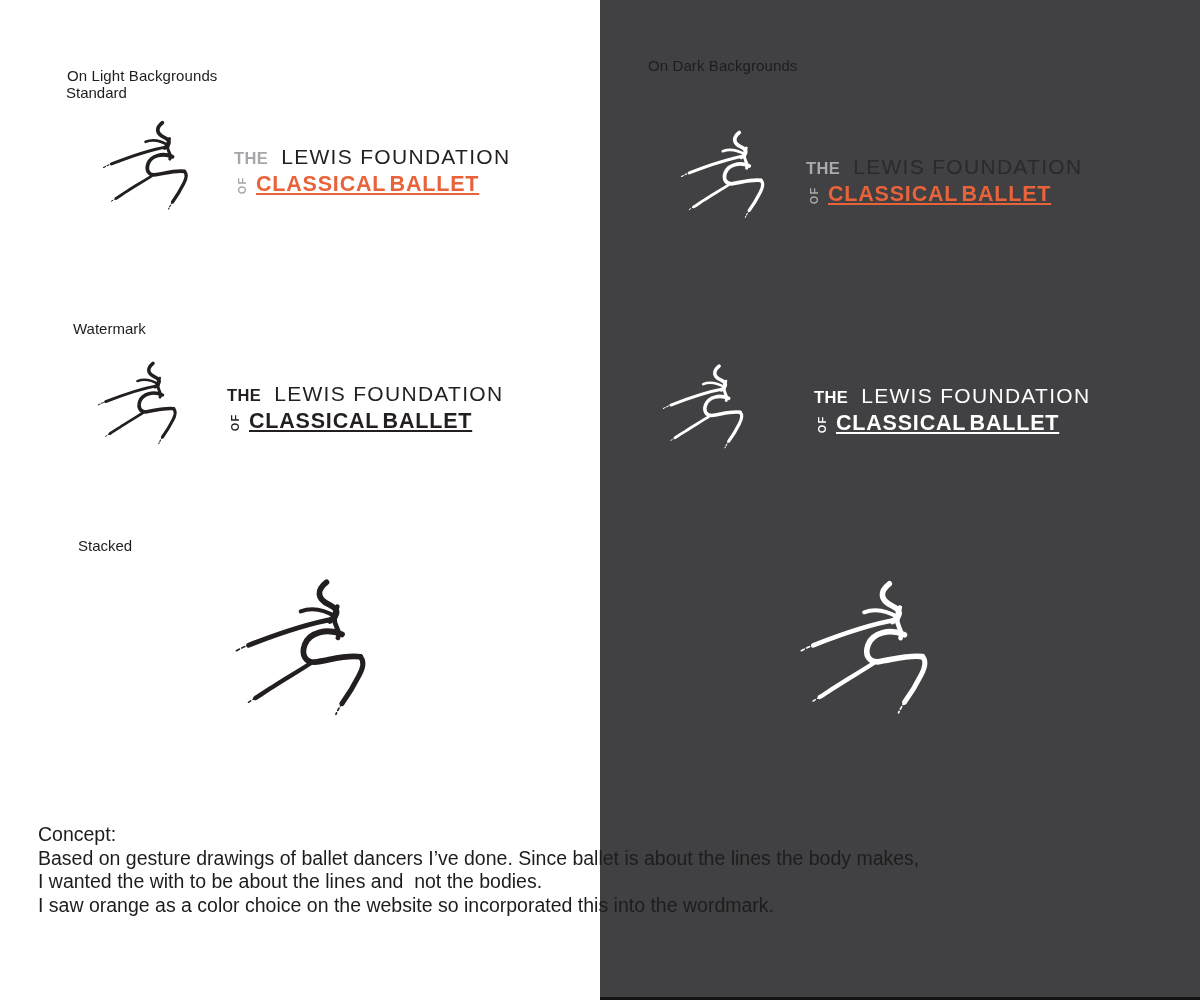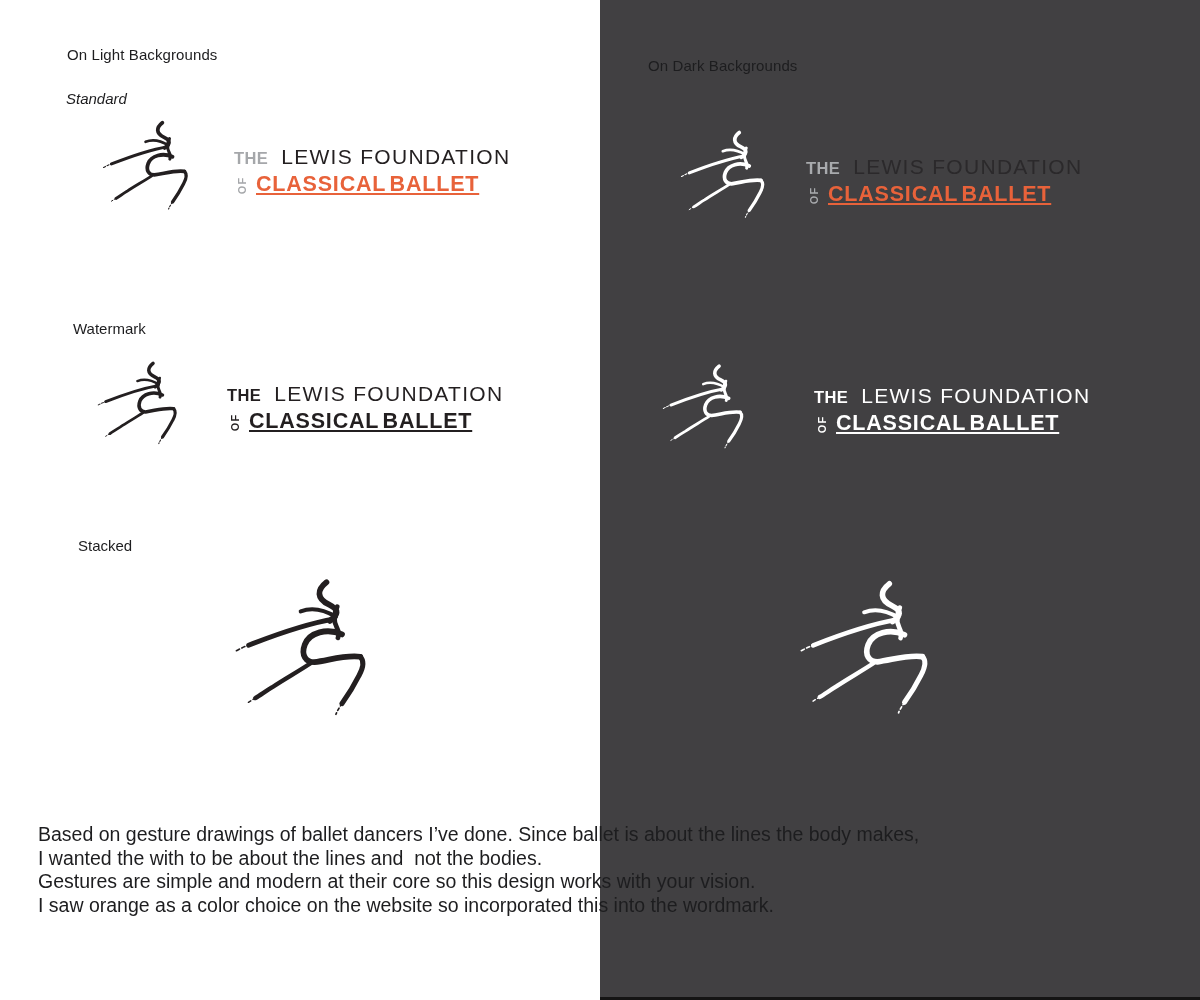--- a/index.html
+++ b/index.html
@@ -106,23 +106,23 @@
         <path stroke-width="7" d="M157,56 C152,66 151,76 156,86 C159,92 160,97 158,102"></path>
         <path stroke-width="8.5" d="M164,97 C142,87 116,94 109,112 C103,128 111,138 123,138 C146,135 168,127 191,130"></path>
         <path stroke-width="7.5" d="M191,130 C197,136 195,147 189,158 C182,172 172,188 164,199"></path>
         <path stroke-width="2.5" stroke-dasharray="4 4" d="M164,199 C160,205 157,210 155,215"></path>
         <path stroke-width="6.5" d="M117,140 C99,152 79,163 61,175 C51,181 43,187 36,191"></path>
         <path stroke-width="2.2" stroke-dasharray="4 4" d="M36,191 L23,199"></path>
       </g>
     </symbol>
   </svg>
 
-  <div class="section-title" style="left:67px; top:46px;">On Light Backgrounds</div>
-
-  <div class="variant-label" style="left:66px; top:90px;font-style:italic;">Standard</div>
+  <div class="section-title" style="left:67px; top:67px;">On Light Backgrounds</div>
+
+  <div class="variant-label" style="left:66px; top:84px;">Standard</div>
 
   <svg class="mark mark-dark" style="left:100px; top:113px;" width="115" height="108">
     <use href="#dancer-mark"></use>
   </svg>
 
   <div class="wordmark std-light" style="left:234px; top:146px;">
     <div class="wm-row1">
       <span class="wm-the">THE</span>
       <span class="wm-line1">LEWIS FOUNDATION</span>
     </div>
@@ -193,19 +193,19 @@
         </span>
       <span class="wm-line2">CLASSICAL BALLET</span>
     </div>
   </div>
 
   <svg class="mark mark-white" style="left:796px; top:552px;" width="172" height="196">
     <use href="#dancer-mark"></use>
   </svg>
 
   <div class="concept">
+    <div class="concept-line">Concept:</div>
     <div class="concept-line">Based on gesture drawings of ballet dancers I’ve done. Since ballet is about the lines the body makes,</div>
     <div class="concept-line">I wanted the with to be about the lines and  not the bodies.</div>
-    <div class="concept-line">Gestures are simple and modern at their core so this design works with your vision.</div>
     <div class="concept-line">I saw orange as a color choice on the website so incorporated this into the wordmark.</div>
   </div>
 
 </div>
 
 </body></html>

